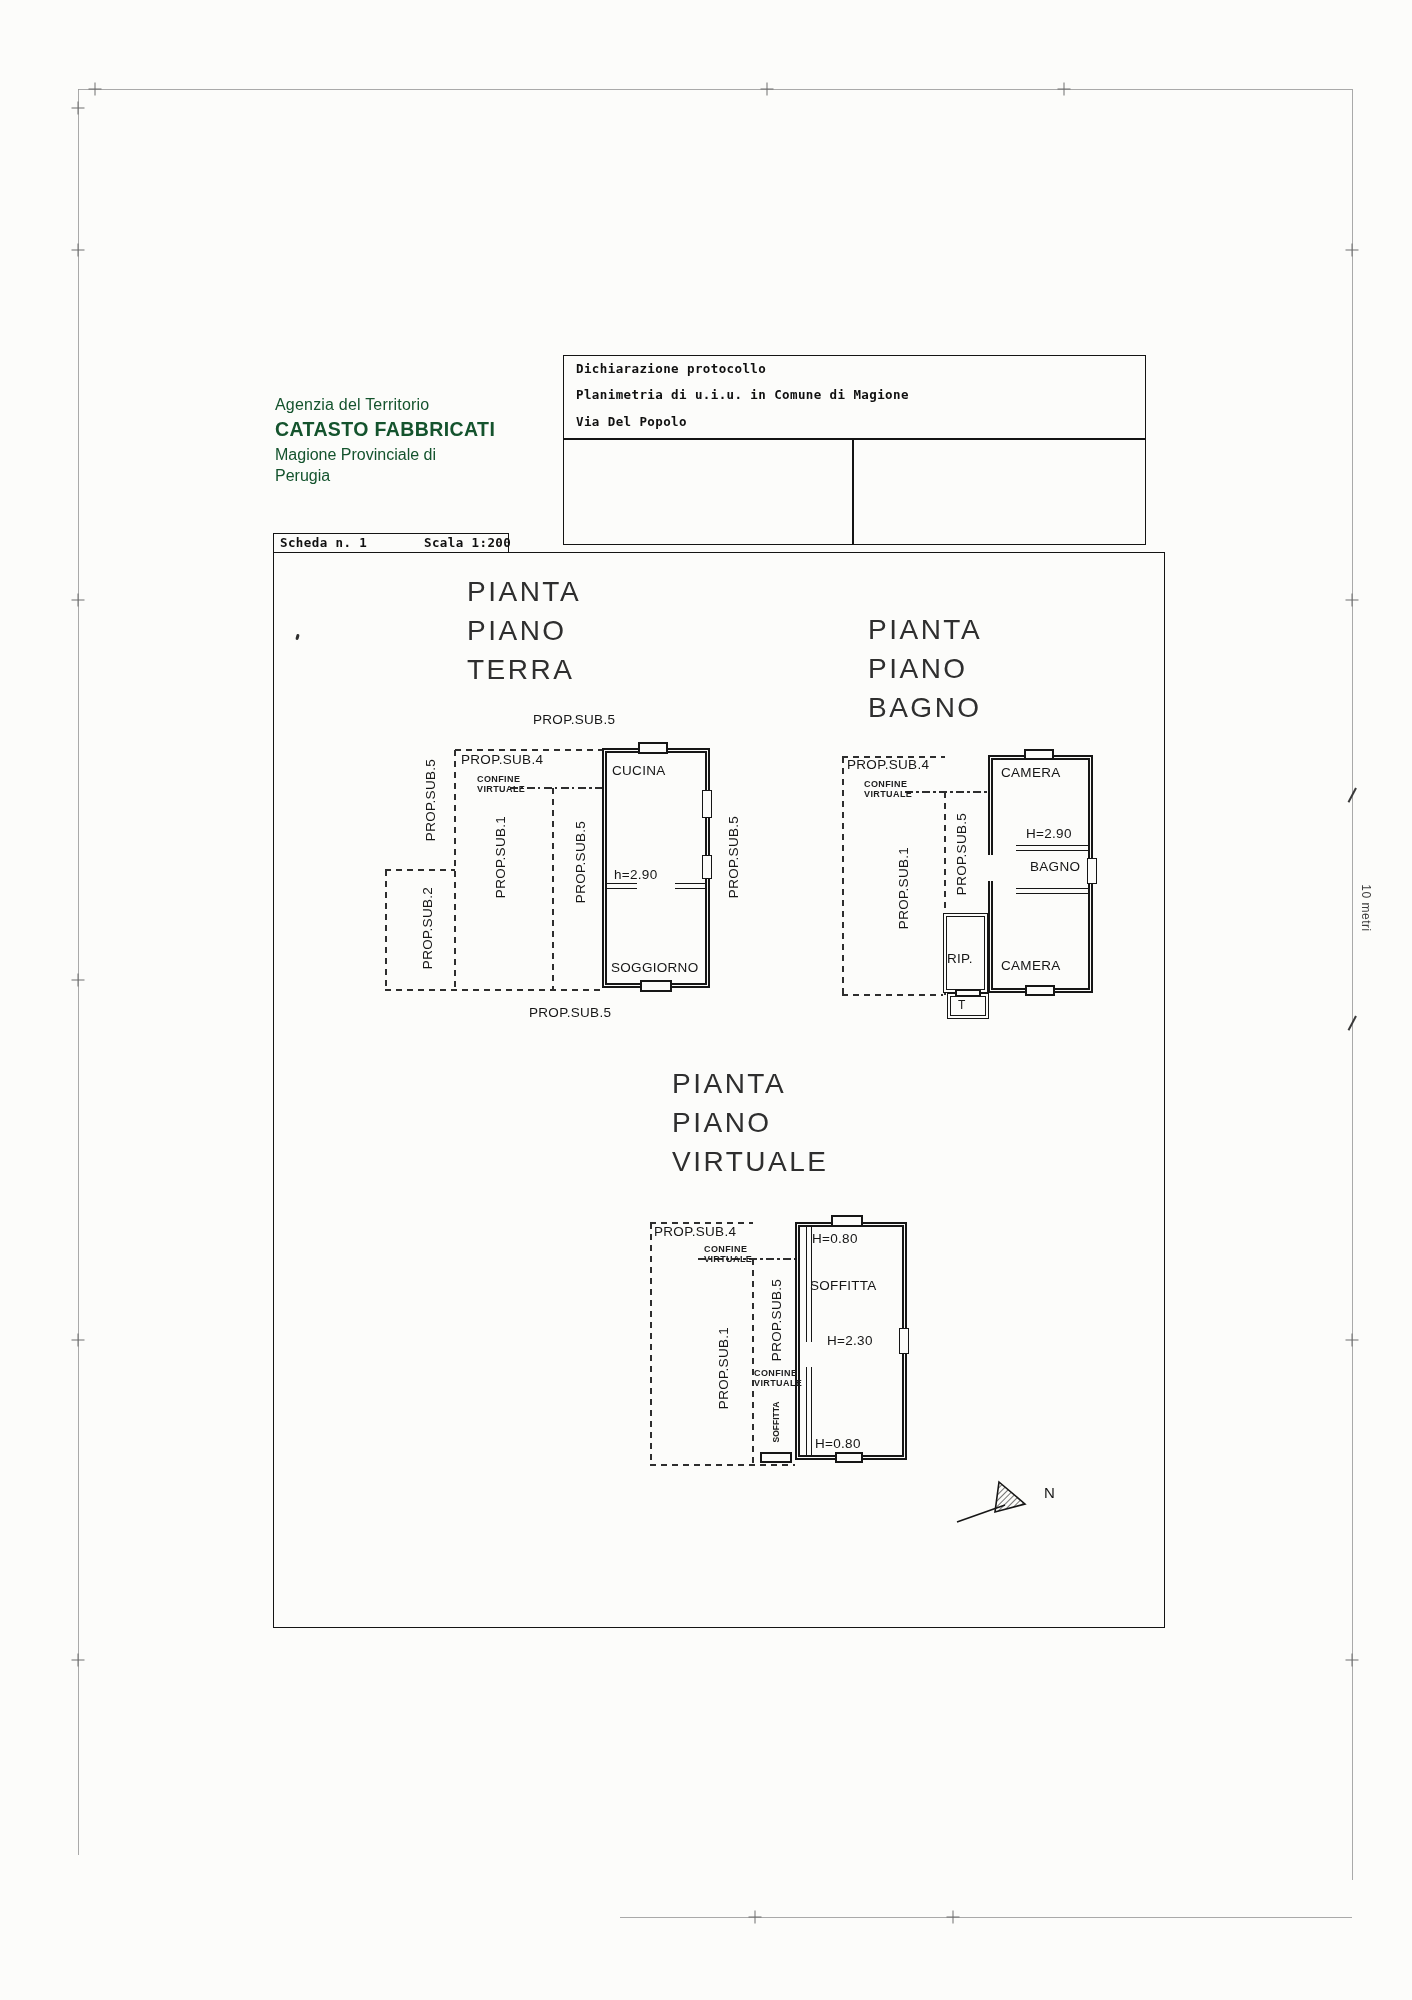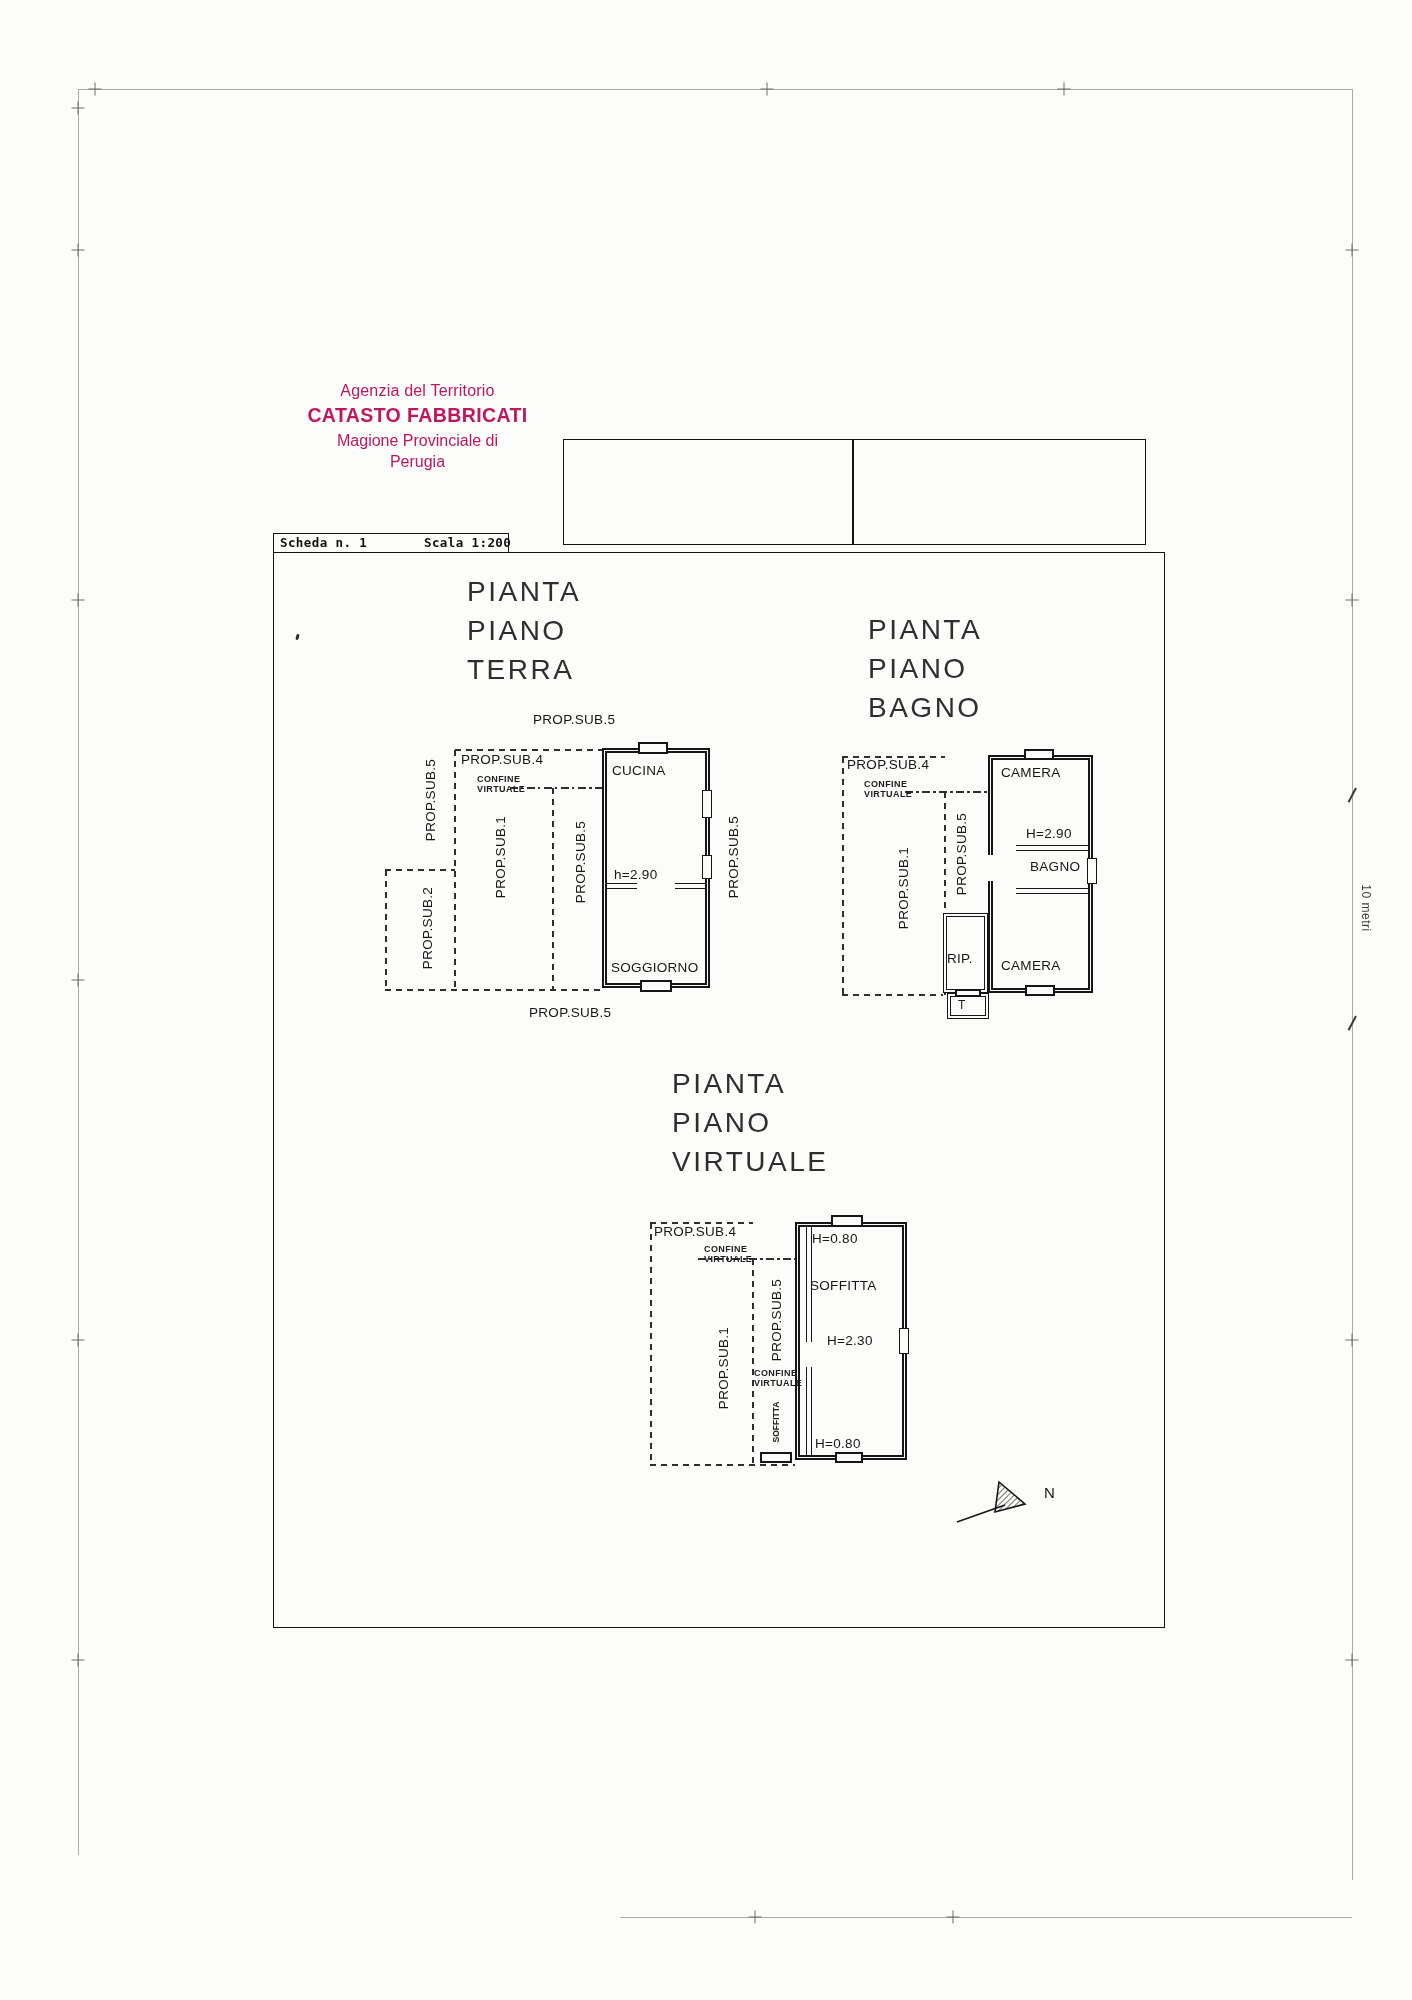--- a/index.html
+++ b/index.html
@@ -40,21 +40,21 @@
   .lab-sm{ position:absolute; font-size:9px; font-weight:600; letter-spacing:.4px;
            white-space:nowrap; color:#1c1c1c; z-index:7; line-height:10px; }
   .vlab  { position:absolute; font-size:13.5px; font-weight:500; letter-spacing:.3px; white-space:nowrap;
            transform:translate(-50%,-50%) rotate(-90deg); color:#161616; z-index:7; }
   .vlab-sm { position:absolute; font-size:8.5px; font-weight:600; white-space:nowrap;
            transform:translate(-50%,-50%) rotate(-90deg); color:#1c1c1c; z-index:7; }
   .title { position:absolute; font-size:28px; letter-spacing:2.5px; line-height:39px;
            color:#2e2e2e; font-weight:400; white-space:nowrap; z-index:7; }
   .tw    { position:absolute; font-family:"DejaVu Sans Mono",monospace; font-size:12.5px;
            font-weight:600; letter-spacing:.4px; white-space:nowrap; color:#101010; }
-  .agency { position:absolute; left:275px; top:382px; width:285px; text-align:center; color:#be185d; }
+  .agency { position:absolute; left:275px; top:396px; width:285px; color:#14532d; }
   .agency .a1 { font-size:16px; font-weight:500; letter-spacing:.2px; }
   .agency .a2 { font-size:19.5px; font-weight:700; letter-spacing:.4px; margin-top:4px; }
   .agency .a3 { font-size:16px; font-weight:500; margin-top:5px; }
   .agency .a4 { font-size:16px; font-weight:500; margin-top:3px; }
   .ruler-label { position:absolute; font-size:12px; color:#3c3c3c; white-space:nowrap;
            transform:translate(-50%,-50%) rotate(90deg); letter-spacing:.5px; }
   .north-n { position:absolute; font-size:15px; font-weight:500; color:#161616; }
   .speck { position:absolute; width:3px; height:6px; background:#2e2e2e; border-radius:2px;
            transform:rotate(15deg); }
 </style>
@@ -88,20 +88,25 @@
   <div class="slash" style="left:1352px; top:1023px;"></div>
   <div class="ruler-label" style="left:1366px; top:908px;">10 metri</div>
 
   <div class="agency">
     <div class="a1">Agenzia del Territorio</div>
     <div class="a2">CATASTO FABBRICATI</div>
     <div class="a3">Magione Provinciale di</div>
     <div class="a4">Perugia</div>
   </div>
 
+  <div class="box" style="left:563px; top:355px; width:583px; height:84px;">
+    <div class="tw" style="left:12px; top:5px;">Dichiarazione protocollo</div>
+    <div class="tw" style="left:12px; top:31px;">Planimetria di u.i.u. in Comune di Magione</div>
+    <div class="tw" style="left:12px; top:58px;">Via Del Popolo</div>
+  </div>
 
   <div class="box" style="left:563px; top:439px; width:583px; height:106px;">
     <div class="abs" style="left:288px; top:0; width:1.6px; height:100%; background:#141414;"></div>
   </div>
 
   <div class="box" style="left:273px; top:552px; width:892px; height:1076px;"></div>
 
   <div class="box" style="left:273px; top:533px; width:236px; height:20px; background:#fcfcfa; z-index:6;">
     <div class="tw" style="left:6px; top:1px;">Scheda n. 1</div>
     <div class="tw" style="left:150px; top:1px;">Scala 1:200</div>

